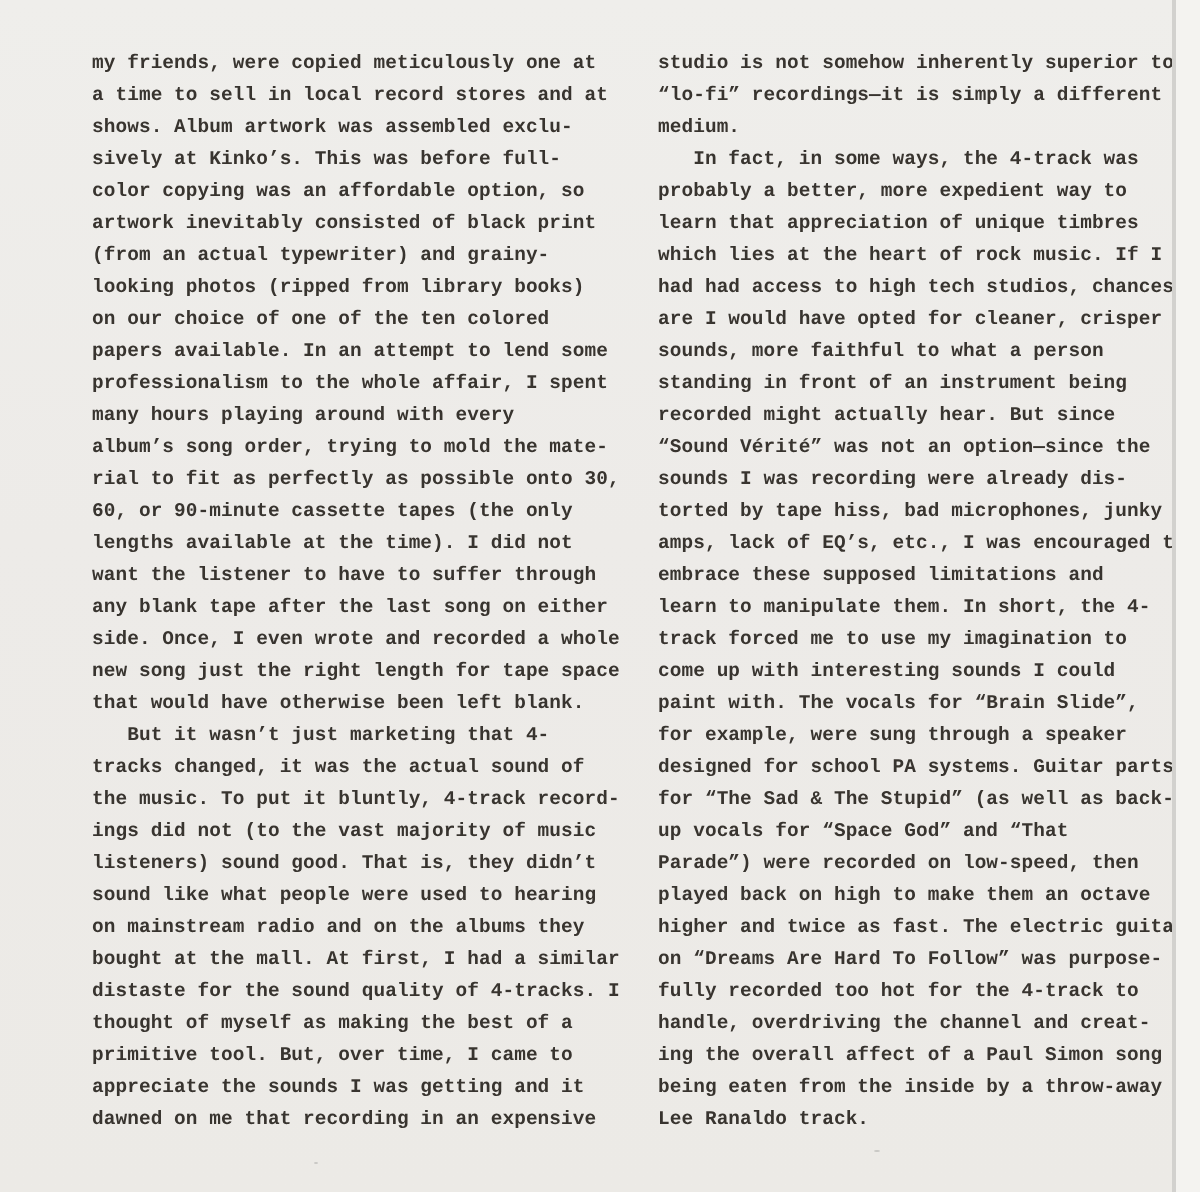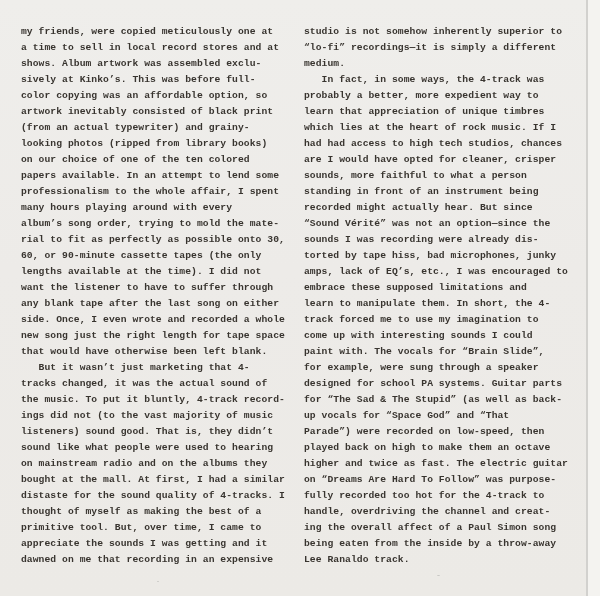--- a/index.html
+++ b/index.html
@@ -21,20 +21,21 @@
   .text-col {
     position: absolute;
     top: 24px;
     white-space: pre;
     font-size: 9.7px;
     line-height: 16px;
     font-weight: bold;
     color: #38342f;
     letter-spacing: 0.05px;
     text-rendering: optimizeLegibility;
+    margin-left: 25px;
   }
   .text-col.left  { left: 21px; }
   .text-col.right { left: 304px; }
   .page-edge-line {
     position: absolute;
     top: 0;
     bottom: 0;
     left: 586px;
     width: 2px;
     background: #d2d1ce;

